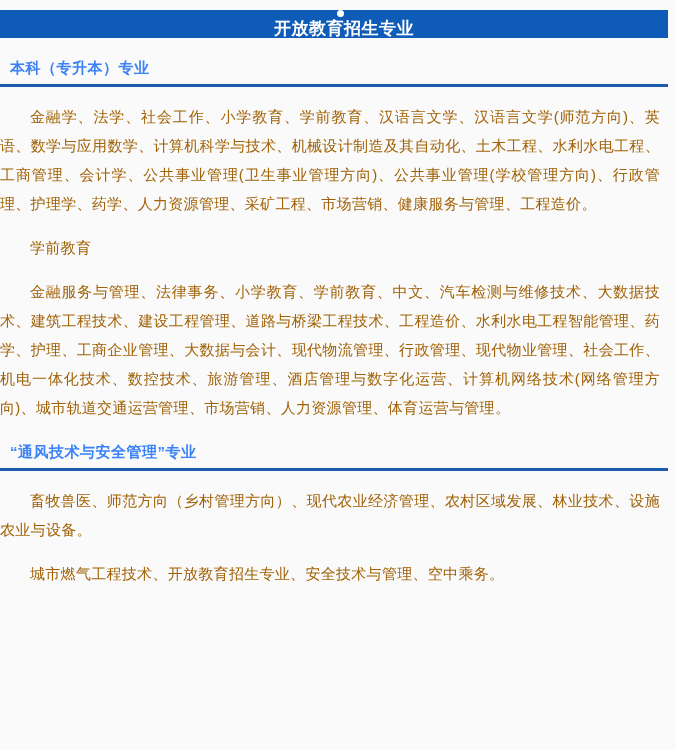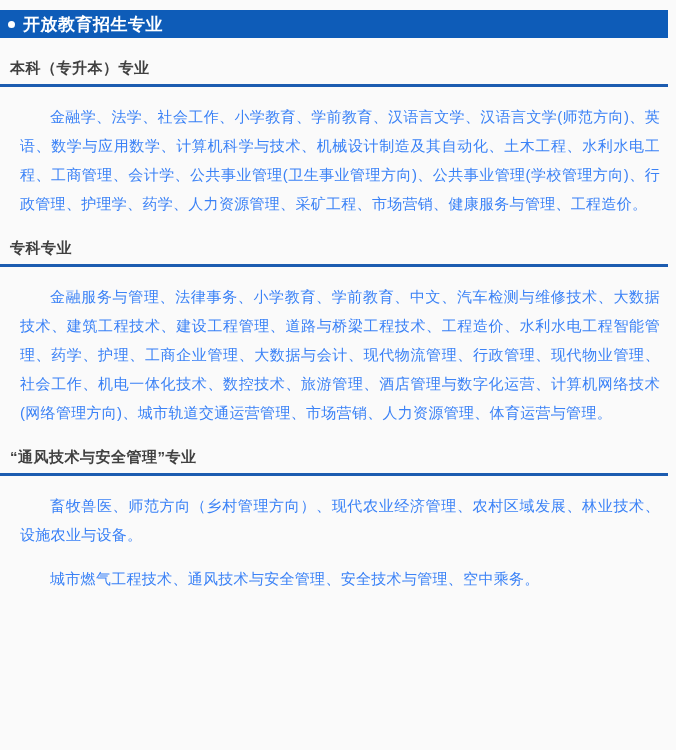--- a/index.html
+++ b/index.html
@@ -15,48 +15,49 @@
   }
   .page {
     width: 668px; 
   }
   .header-bar {
     margin-top: 10px;
     height: 28px;
     background: #0e5cb8;
     display: flex;
     align-items: center;
-    padding-left: 8px;
+    padding-left: 20px;
     box-sizing: border-box;
     color: #ffffff;
     font-size: 17px;
     font-weight: bold;
     letter-spacing: 0.5px;
+    flex-direction: column;
   }
   .bullet {
     width: 7px;
     height: 7px;
     border-radius: 50%;
     background: #ffffff;
     margin-right: 8px;
     flex: 0 0 auto;
   }
   .section-title {
     margin: 22px 0 0 0;
     padding: 0 0 8px 10px;
     border-bottom: 3px solid #1c5cb0;
-    color: #404040;
+    color: #3b82f6;
     font-size: 15px;
     font-weight: bold;
     line-height: 16px;
     letter-spacing: 0.5px;
   }
   .para {
-    margin: 15px 8px 0 20px;
-    color: #3b82f6;
+    margin: 15px 8px 0 0;
+    color: #a16207;
     font-size: 15px;
     line-height: 29px;
     text-align: justify;
     text-justify: inter-ideograph;
     text-indent: 2em;
     letter-spacing: 0.3px;
   }
 </style>
 </head>
 <body>
@@ -64,22 +65,22 @@
 <div class="page">
 
   <div class="header-bar">
     <span class="bullet"></span>
     <span>开放教育招生专业</span>
   </div>
 
   <h2 class="section-title">本科（专升本）专业</h2>
   <p class="para">金融学、法学、社会工作、小学教育、学前教育、汉语言文学、汉语言文学(师范方向)、英语、数学与应用数学、计算机科学与技术、机械设计制造及其自动化、土木工程、水利水电工程、工商管理、会计学、公共事业管理(卫生事业管理方向)、公共事业管理(学校管理方向)、行政管理、护理学、药学、人力资源管理、采矿工程、市场营销、健康服务与管理、工程造价。</p>
 
+  <p class="para">学前教育</p>
 
-  <h2 class="section-title">专科专业</h2>
   <p class="para">金融服务与管理、法律事务、小学教育、学前教育、中文、汽车检测与维修技术、大数据技术、建筑工程技术、建设工程管理、道路与桥梁工程技术、工程造价、水利水电工程智能管理、药学、护理、工商企业管理、大数据与会计、现代物流管理、行政管理、现代物业管理、社会工作、机电一体化技术、数控技术、旅游管理、酒店管理与数字化运营、计算机网络技术(网络管理方向)、城市轨道交通运营管理、市场营销、人力资源管理、体育运营与管理。</p>
 
   <h2 class="section-title">“通风技术与安全管理”专业</h2>
   <p class="para">畜牧兽医、师范方向（乡村管理方向）、现代农业经济管理、农村区域发展、林业技术、设施农业与设备。</p>
 
-  <p class="para">城市燃气工程技术、通风技术与安全管理、安全技术与管理、空中乘务。</p>
+  <p class="para">城市燃气工程技术、开放教育招生专业、安全技术与管理、空中乘务。</p>
 
 </div>
 
 </body></html>

